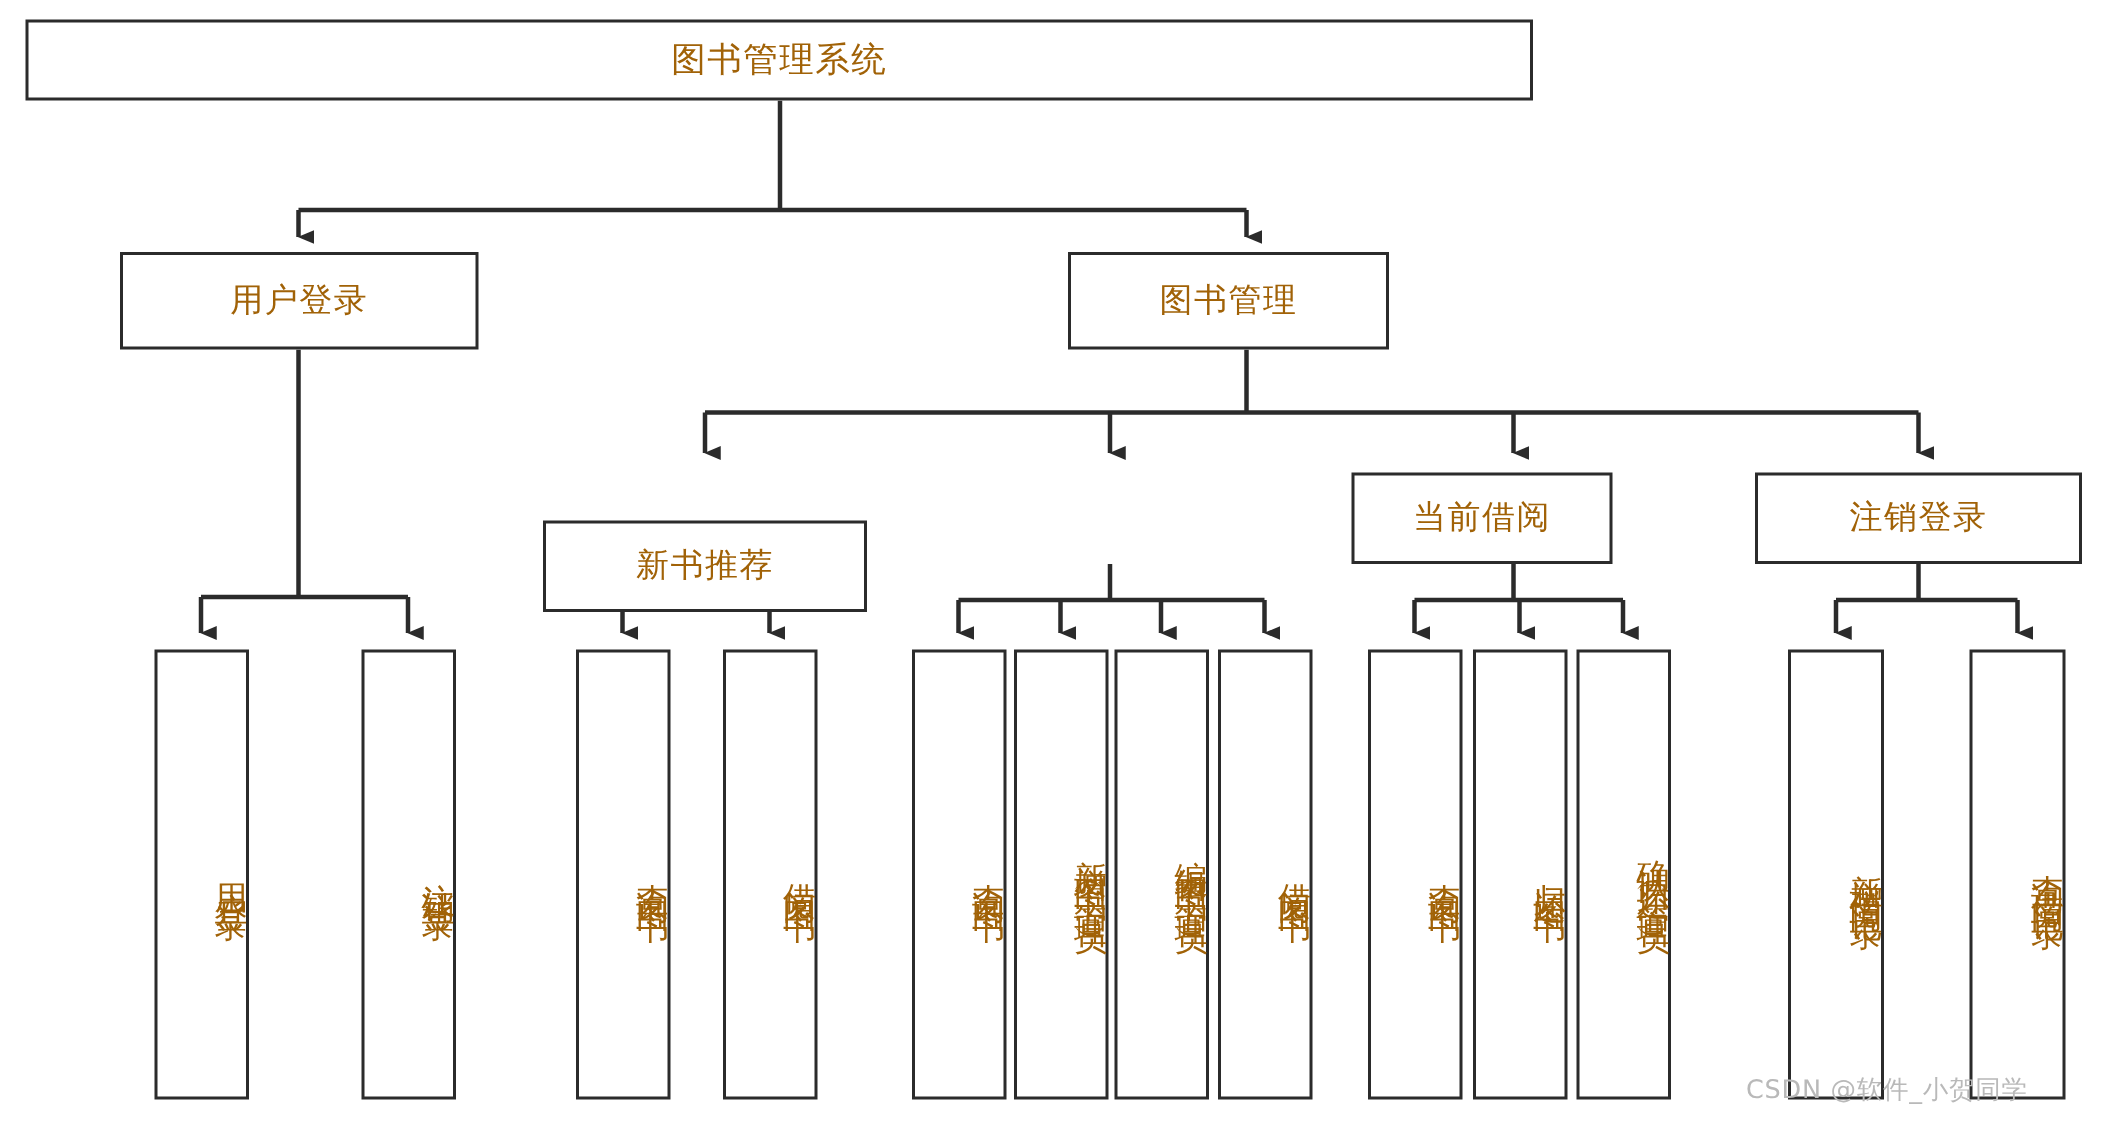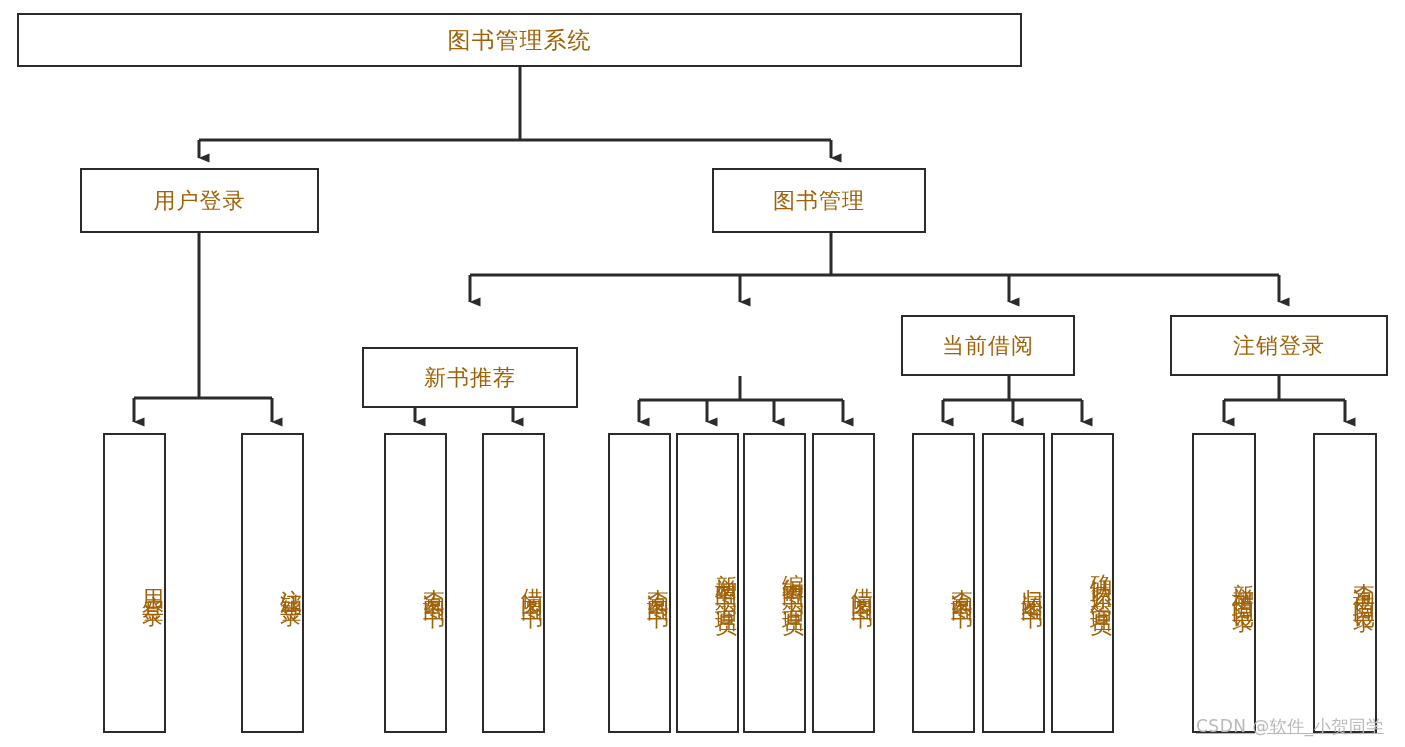--- a/index.html
+++ b/index.html
@@ -179,15 +179,15 @@
     <span class="lbl">确认归还（管理员）</span>
   </div>
 
   <div class="node leaf" style="left:1192px;top:433px;width:64px;height:300px;">
     <span class="lbl">新增借阅记录</span>
   </div>
   <div class="node leaf" style="left:1313px;top:433px;width:64px;height:300px;">
     <span class="lbl">查询借阅记录</span>
   </div>
 
-  <div class="watermark" style="left:1196px;top:715px;text-decoration:underline;">CSDN @软件_小贺同学</div>
+  <div class="watermark" style="left:1164px;top:715px;">CSDN @软件_小贺同学</div>
 
 </div>
 
 </body></html>

